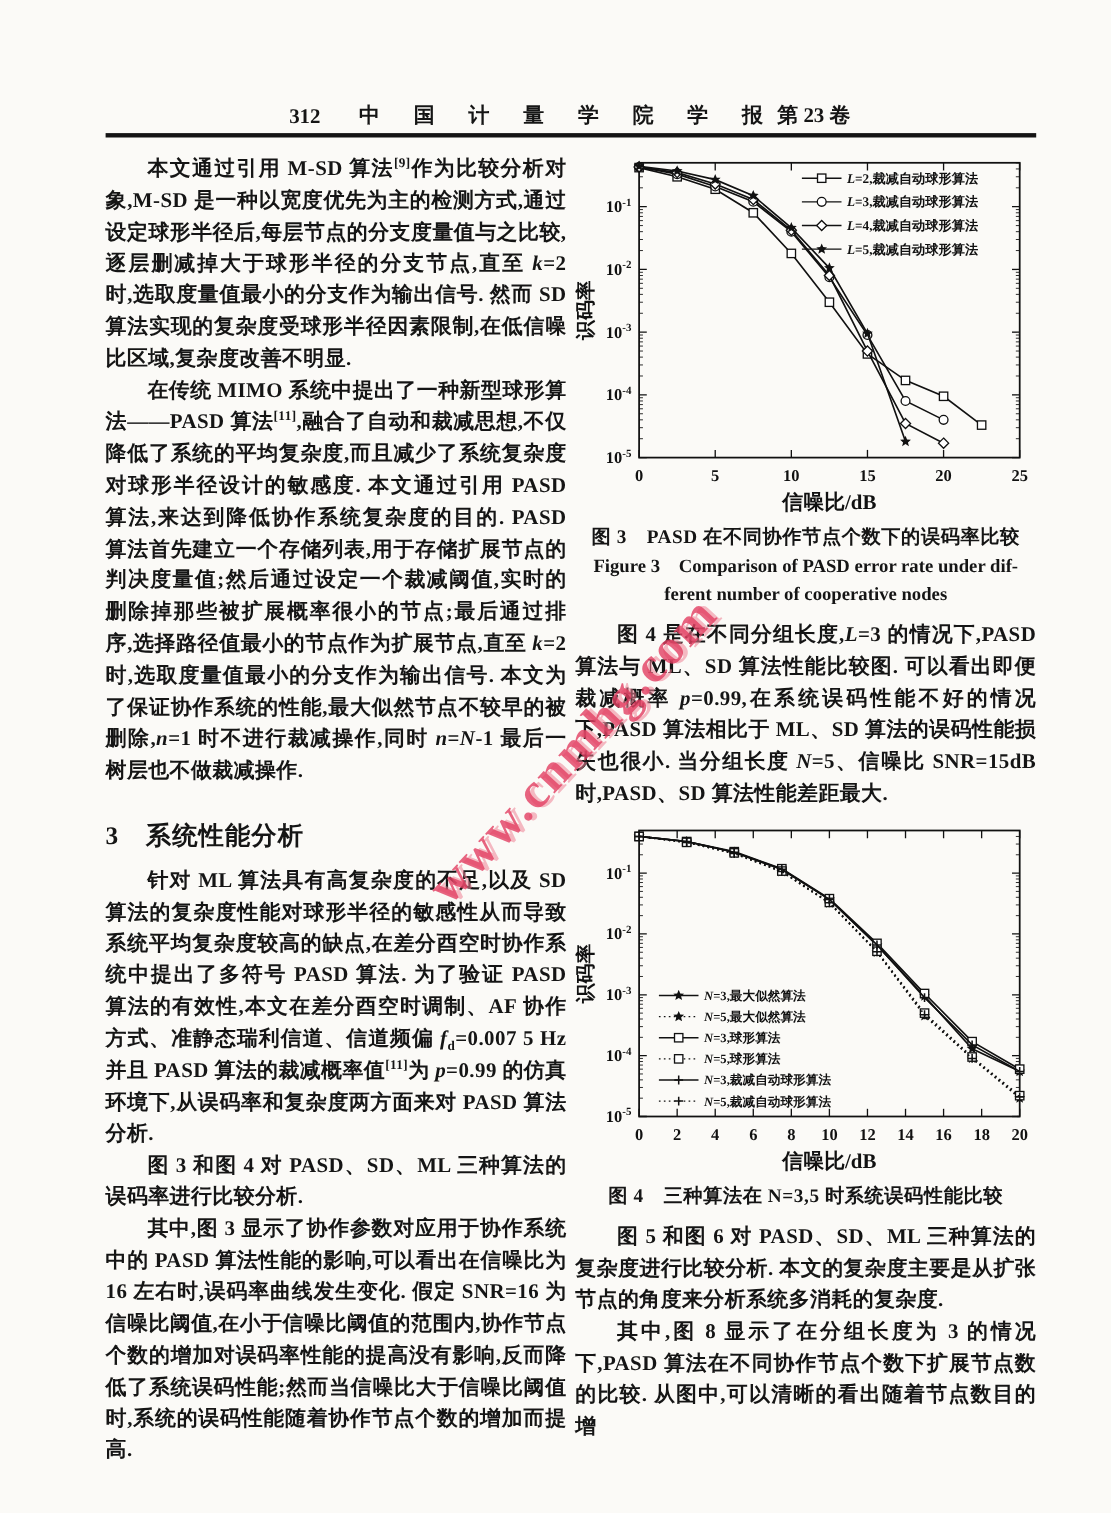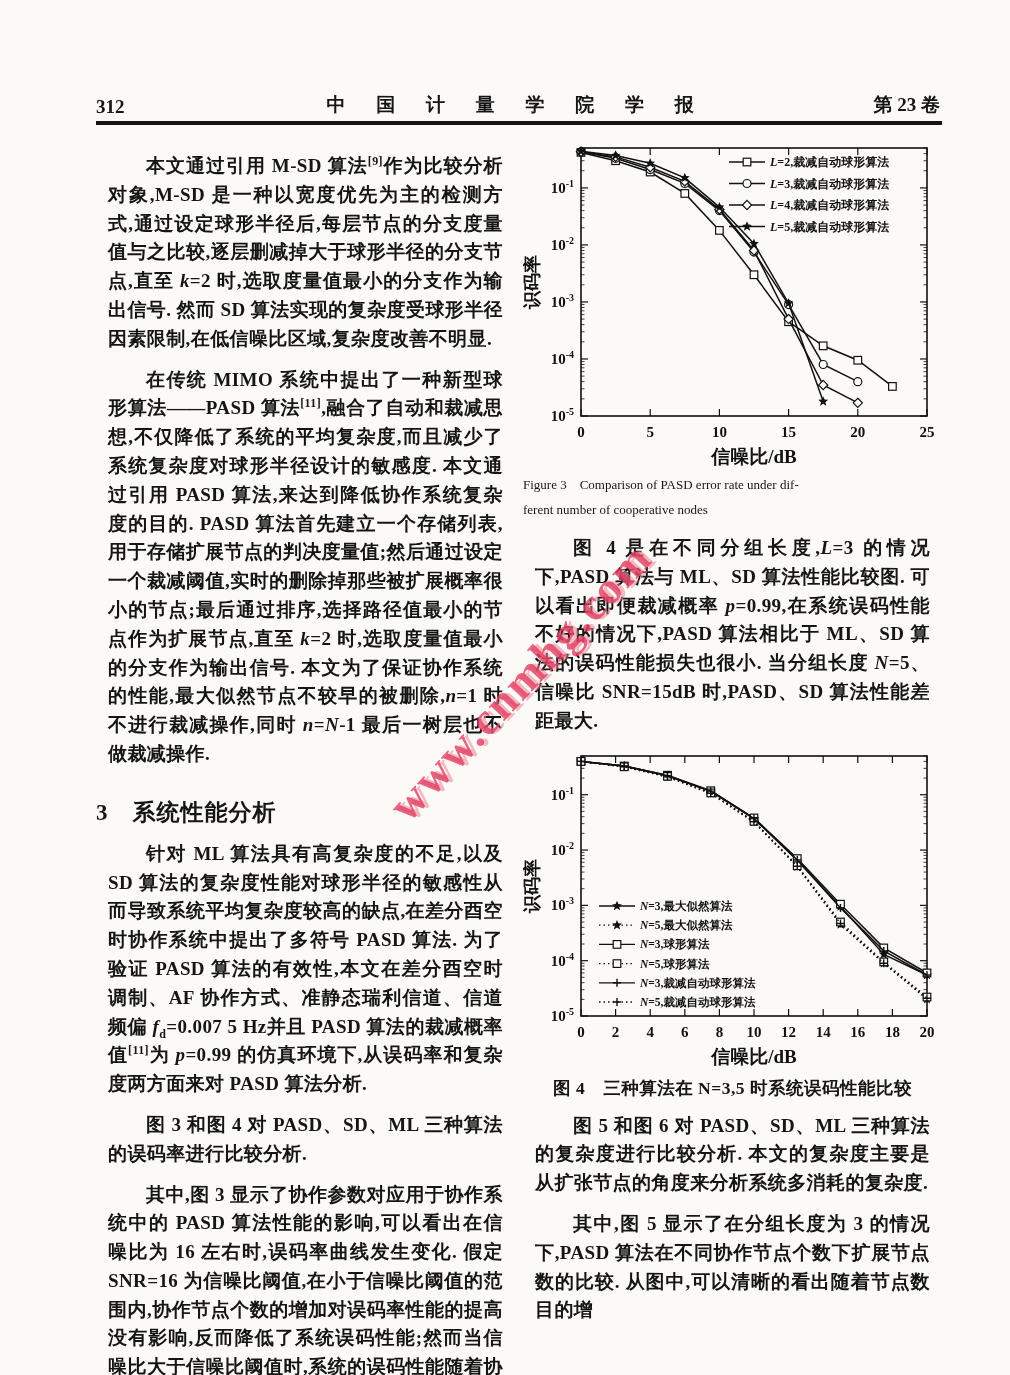--- a/index.html
+++ b/index.html
@@ -3,48 +3,48 @@
 <meta charset="utf-8">
 <style>
   html,body{margin:0;padding:0;}
   body{
     width:1010px;height:1375px;position:relative;overflow:hidden;
     background:#fbfaf7;color:#151515;
     font-family:"Liberation Serif","DejaVu Serif",serif;
   }
   .header{
     position:absolute;left:96px;right:70px;top:90px;height:28px;
-    display:flex;justify-content:space-between;align-items:flex-end;
+    display:flex;justify-content:center;align-items:flex-end;
     font-size:19px;font-weight:600;
   }
   .header .journal{letter-spacing:13px;font-weight:700;margin-left:35px;}
   .rule{
     position:absolute;left:96px;right:68px;top:121px;height:0;
     border-top:4px solid #141414;
   }
   .col{position:absolute;top:140px;width:419px;text-align:justify;}
   .col-left{left:96px;}
   .col-right{left:523px;}
   .col p{
-    margin:12px;text-indent:2em;font-size:19px;line-height:28.8px;
+    margin:0;text-indent:2em;font-size:19px;line-height:28.8px;
     font-weight:600;letter-spacing:0.4px;
   }
   .section-heading{
     margin:28px 0 12px 0;font-size:23px;font-weight:700;letter-spacing:1px;
   }
   sup{font-size:12px;line-height:0;}
   sub{font-size:12px;line-height:0;}
   .chart{width:420px;position:relative;}
   .chart svg{display:block;}
   .cap-cn{
     text-align:center;font-size:17.5px;font-weight:700;margin:4px 0 2px 0;
     letter-spacing:0.5px;
   }
   .cap-en{
-    font-size:13px;font-weight:400;line-height:25px;
+    text-align:center;font-size:17px;font-weight:700;line-height:25px;
   }
   .watermark{
     position:absolute;left:300px;top:655px;width:440px;text-align:center;
     transform:rotate(-47deg);
     font-size:46px;font-weight:700;letter-spacing:2px;
     color:rgba(226,62,98,0.8);
     text-shadow:3px 3px 0 rgba(238,130,150,0.55);
     pointer-events:none;font-family:"Liberation Serif",serif;
   }
   .rp{margin-top:12px !important;}
@@ -226,20 +226,21 @@
         <circle cx="224" cy="43.5" r="4" fill="#fff" stroke="#111" stroke-width="1.2"></circle>
         <text x="247" y="47.5" font-size="12" font-weight="600" fill="#111" font-family="&quot;Liberation Serif&quot;,&quot;DejaVu Serif&quot;,serif"><tspan font-style="italic">L</tspan>=3,裁减自动球形算法</text>
         <line x1="206" y1="65" x2="242" y2="65" stroke="#111" stroke-width="1.3"></line>
         <polygon points="224,60.4 228.6,65 224,69.6 219.4,65" fill="#fff" stroke="#111" stroke-width="1.2"></polygon>
         <text x="247" y="69" font-size="12" font-weight="600" fill="#111" font-family="&quot;Liberation Serif&quot;,&quot;DejaVu Serif&quot;,serif"><tspan font-style="italic">L</tspan>=4,裁减自动球形算法</text>
         <line x1="206" y1="86.5" x2="242" y2="86.5" stroke="#111" stroke-width="1.3"></line>
         <path d="M224.0 81.3L225.4 84.6L228.9 84.9L226.2 87.2L227.1 90.7L224.0 88.8L220.9 90.7L221.8 87.2L219.1 84.9L222.6 84.6Z" fill="#111"></path>
         <text x="247" y="90.5" font-size="12" font-weight="600" fill="#111" font-family="&quot;Liberation Serif&quot;,&quot;DejaVu Serif&quot;,serif"><tspan font-style="italic">L</tspan>=5,裁减自动球形算法</text>
       </svg>
     </div>
+  <div class="cap-cn">图 3　PASD 在不同协作节点个数下的误码率比较</div>
   <div class="cap-en">
     <div>Figure 3　Comparison of PASD error rate under dif-</div>
     <div>ferent number of cooperative nodes</div>
   </div>
   <p class="rp">图 4 是在不同分组长度,<i>L</i>=3 的情况下,PASD 算法与 ML、SD 算法性能比较图. 可以看出即便裁减概率 <i>p</i>=0.99,在系统误码性能不好的情况下,PASD 算法相比于 ML、SD 算法的误码性能损失也很小. 当分组长度 <i>N</i>=5、信噪比 SNR=15dB 时,PASD、SD 算法性能差距最大.</p>
   <div class="chart" style="margin-top:10px;">
       <svg width="420" height="324">
         <rect x="58" y="8" width="346" height="260" fill="none" stroke="#111" stroke-width="1.6"></rect>
         <line x1="58" y1="46.723404255319146" x2="65" y2="46.723404255319146" stroke="#111" stroke-width="1.2"></line>
         <line x1="397" y1="46.723404255319146" x2="404" y2="46.723404255319146" stroke="#111" stroke-width="1.2"></line>
@@ -438,16 +439,16 @@
         <line x1="76" y1="234.8" x2="112" y2="234.8" stroke="#111" stroke-width="1.3"></line>
         <path d="M90 234.8H98M94 230.8V238.8" stroke="#111" stroke-width="1.4" fill="none"></path>
         <text x="117" y="238.8" font-size="11.5" font-weight="600" fill="#111" font-family="&quot;Liberation Serif&quot;,&quot;DejaVu Serif&quot;,serif"><tspan font-style="italic">N</tspan>=3,裁减自动球形算法</text>
         <line x1="76" y1="254" x2="112" y2="254" stroke="#111" stroke-width="1.3" stroke-dasharray="1.5 3"></line>
         <path d="M90 254H98M94 250V258" stroke="#111" stroke-width="1.4" fill="none"></path>
         <text x="117" y="258" font-size="11.5" font-weight="600" fill="#111" font-family="&quot;Liberation Serif&quot;,&quot;DejaVu Serif&quot;,serif"><tspan font-style="italic">N</tspan>=5,裁减自动球形算法</text>
       </svg>
     </div>
   <div class="cap-cn">图 4　三种算法在 N=3,5 时系统误码性能比较</div>
   <p class="rp">图 5 和图 6 对 PASD、SD、ML 三种算法的复杂度进行比较分析. 本文的复杂度主要是从扩张节点的角度来分析系统多消耗的复杂度.</p>
-  <p>其中,图 5 显示了在分组长度为 3 的情况下,PASD 算法在不同协作节点个数下扩展节点数的比较. 从图中,可以清晰的看出随着节点数目的增</p>
+  <p>其中,图 8 显示了在分组长度为 3 的情况下,PASD 算法在不同协作节点个数下扩展节点数的比较. 从图中,可以清晰的看出随着节点数目的增</p>
 </div>
 
 <div class="watermark">www.cnmhg.com</div>
 
 </body></html>

